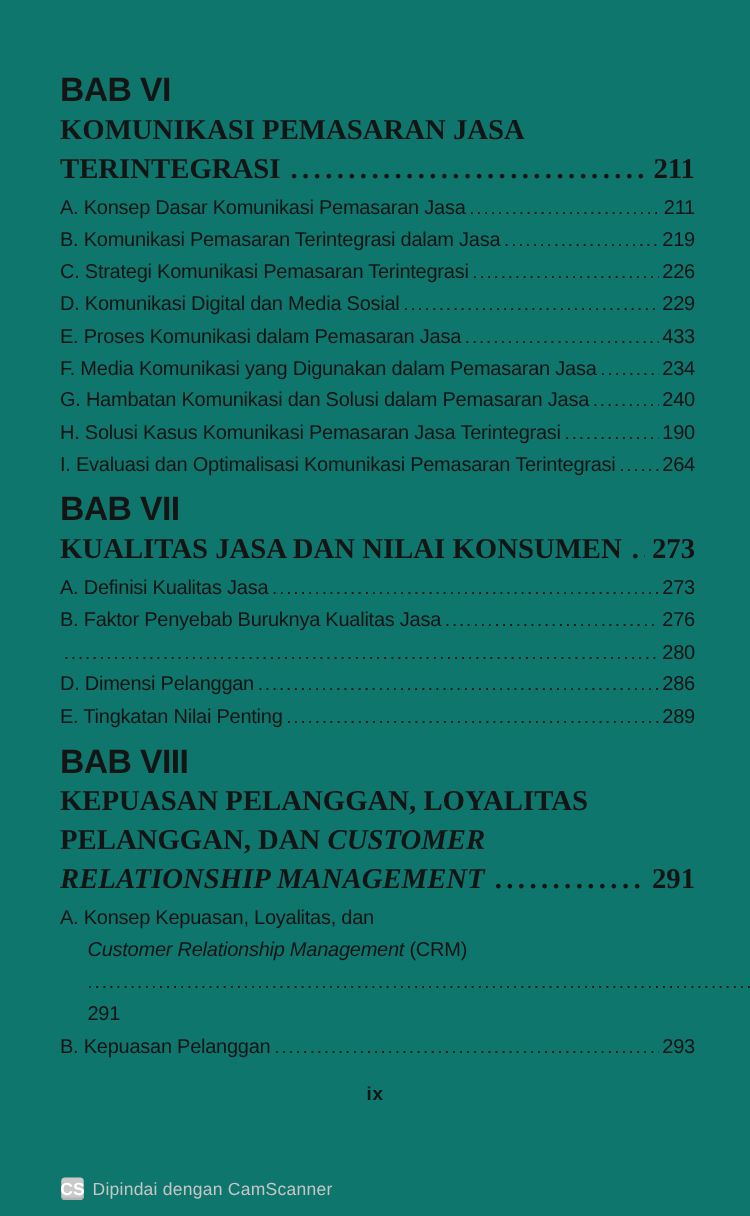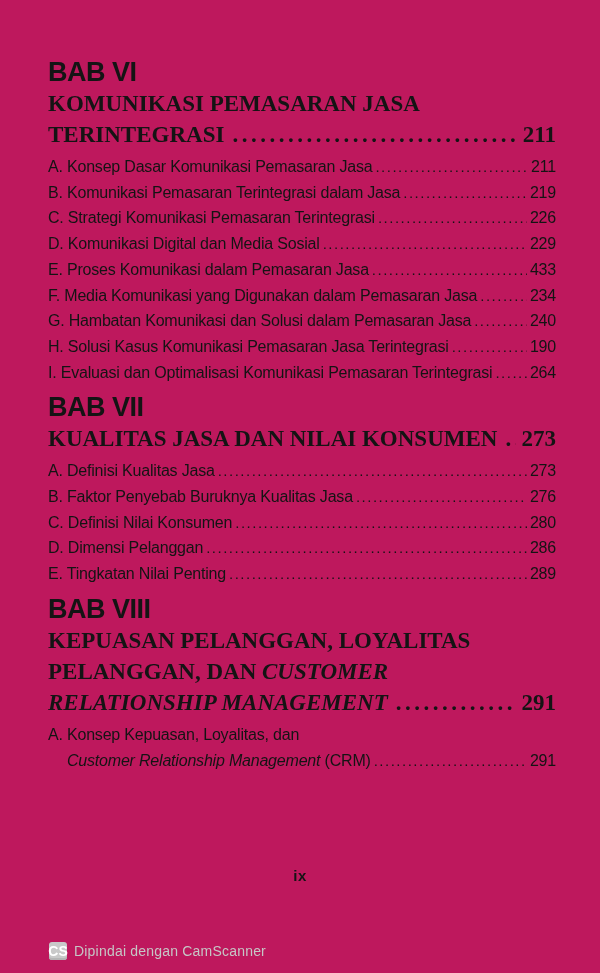--- a/index.html
+++ b/index.html
@@ -1,21 +1,21 @@
 <!DOCTYPE html>
 <html><head>
 <meta charset="utf-8">
 <style>
   * { margin: 0; padding: 0; box-sizing: border-box; }
   html, body { background: #e8e8e8; }
   .page {
     position: relative;
     width: 600px;
     height: 973px;
-    background: #be185d;
+    background: #0f766e;
     color: #141414;
     overflow: hidden;
     font-family: "Liberation Sans", sans-serif;
   }
   .content {
     position: absolute;
     top: 56px;
     left: 48px;
     right: 44px;
   }
@@ -60,21 +60,21 @@
   
   .toc-items { list-style: none; margin-top: 4px; }
   .toc-item {
     font-size: 16px;
     line-height: 25.7px;
     letter-spacing: -0.2px;
   }
   .toc-item .dots::after { letter-spacing: 1.5px; font-size: 15px; }
   .toc-item .pg { font-size: 16px; }
   .toc-item .italic { font-style: italic; }
-  .indent { padding-left: 19px; }
+  .indent { padding-left: 19px; flex-direction: column; }
   .no-leader { display: block; white-space: nowrap; }
 
   .section { margin-top: 0; }
   .section + .section { margin-top: 6px; }
 
   
   .folio {
     position: absolute;
     top: 867px;
     left: 0;
@@ -186,21 +186,20 @@
             <span class="txt">A. Definisi Kualitas Jasa</span>
             <span class="dots"></span>
             <span class="pg">273</span>
           </li>
         <li class="toc-item toc-row">
             <span class="txt">B. Faktor Penyebab Buruknya Kualitas Jasa</span>
             <span class="dots"></span>
             <span class="pg">276</span>
           </li>
         <li class="toc-item toc-row">
-            <span class="txt">C. Definisi Nilai Konsumen</span>
             <span class="dots"></span>
             <span class="pg">280</span>
           </li>
         <li class="toc-item toc-row">
             <span class="txt">D. Dimensi Pelanggan</span>
             <span class="dots"></span>
             <span class="pg">286</span>
           </li>
         <li class="toc-item toc-row">
             <span class="txt">E. Tingkatan Nilai Penting</span>
@@ -221,20 +220,25 @@
       </div>
       <ul class="toc-items">
         <li class="toc-item">
           <span class="no-leader">A. Konsep Kepuasan, Loyalitas, dan</span>
           <span class="toc-row indent">
               <span class="txt"><span class="italic">Customer Relationship Management</span><span> (CRM)</span></span>
               <span class="dots"></span>
               <span class="pg">291</span>
             </span>
         </li>
+        <li class="toc-item toc-row">
+            <span class="txt">B. Kepuasan Pelanggan</span>
+            <span class="dots"></span>
+            <span class="pg">293</span>
+          </li>
       </ul>
     </section>
 
   </div>
 
   <div class="folio">ix</div>
 
   <div class="scan-footer">
     <span class="cs-badge">CS</span>
     <span class="scan-text">Dipindai dengan CamScanner</span>

